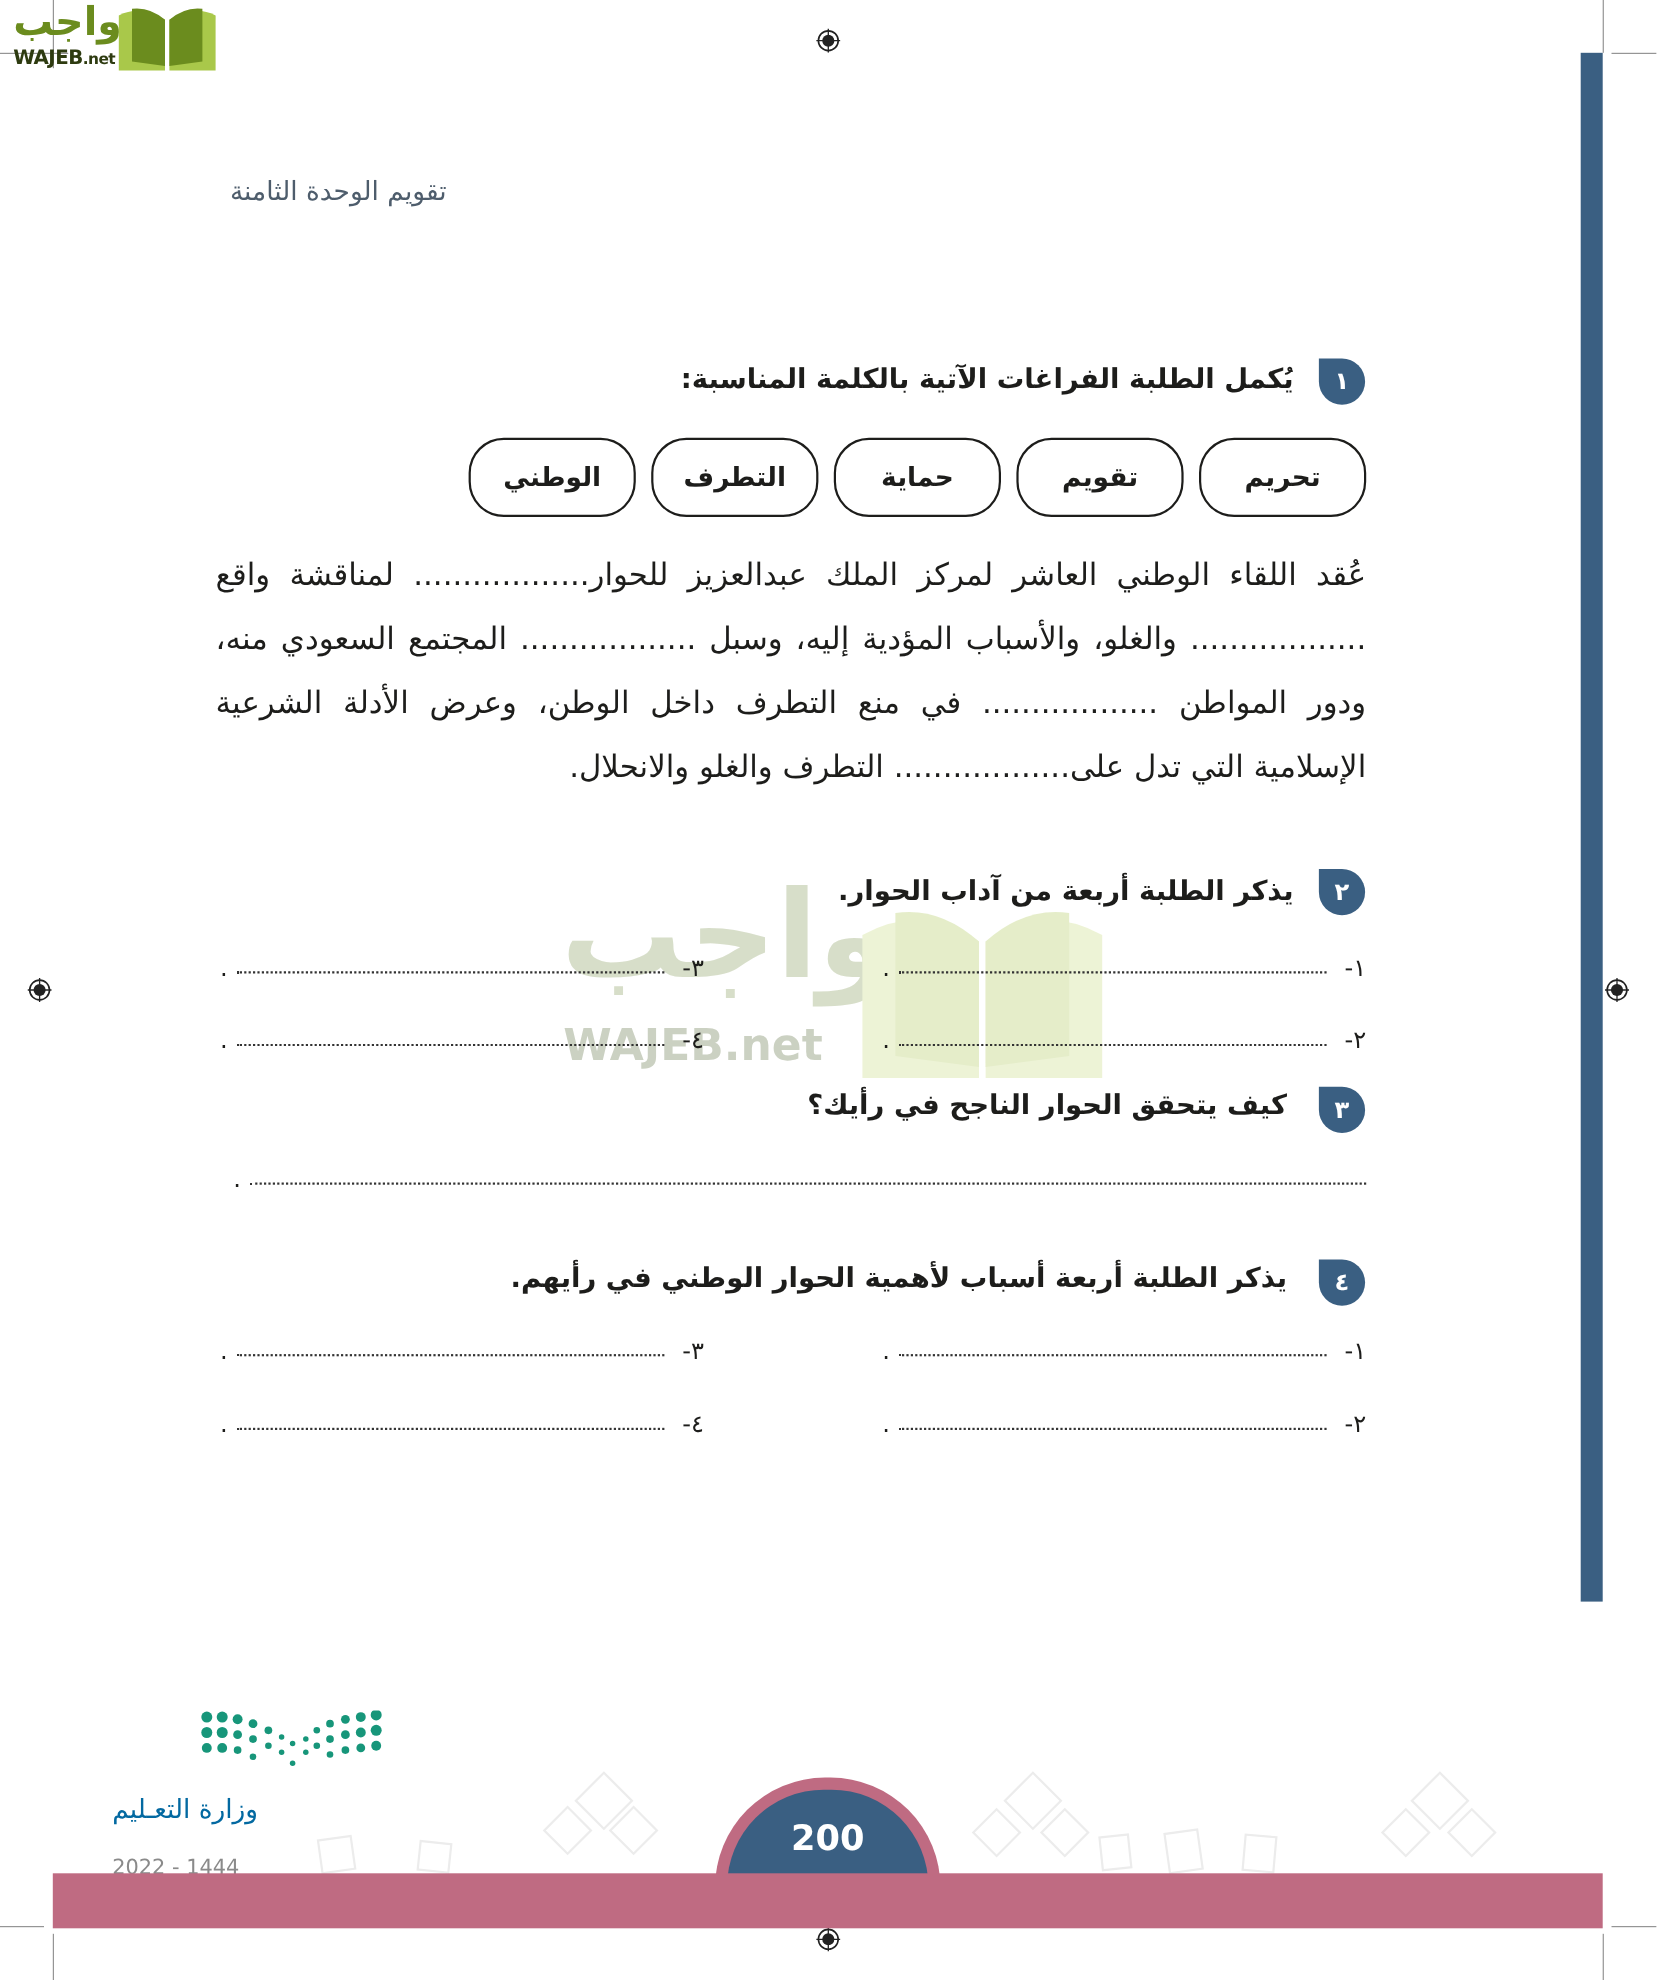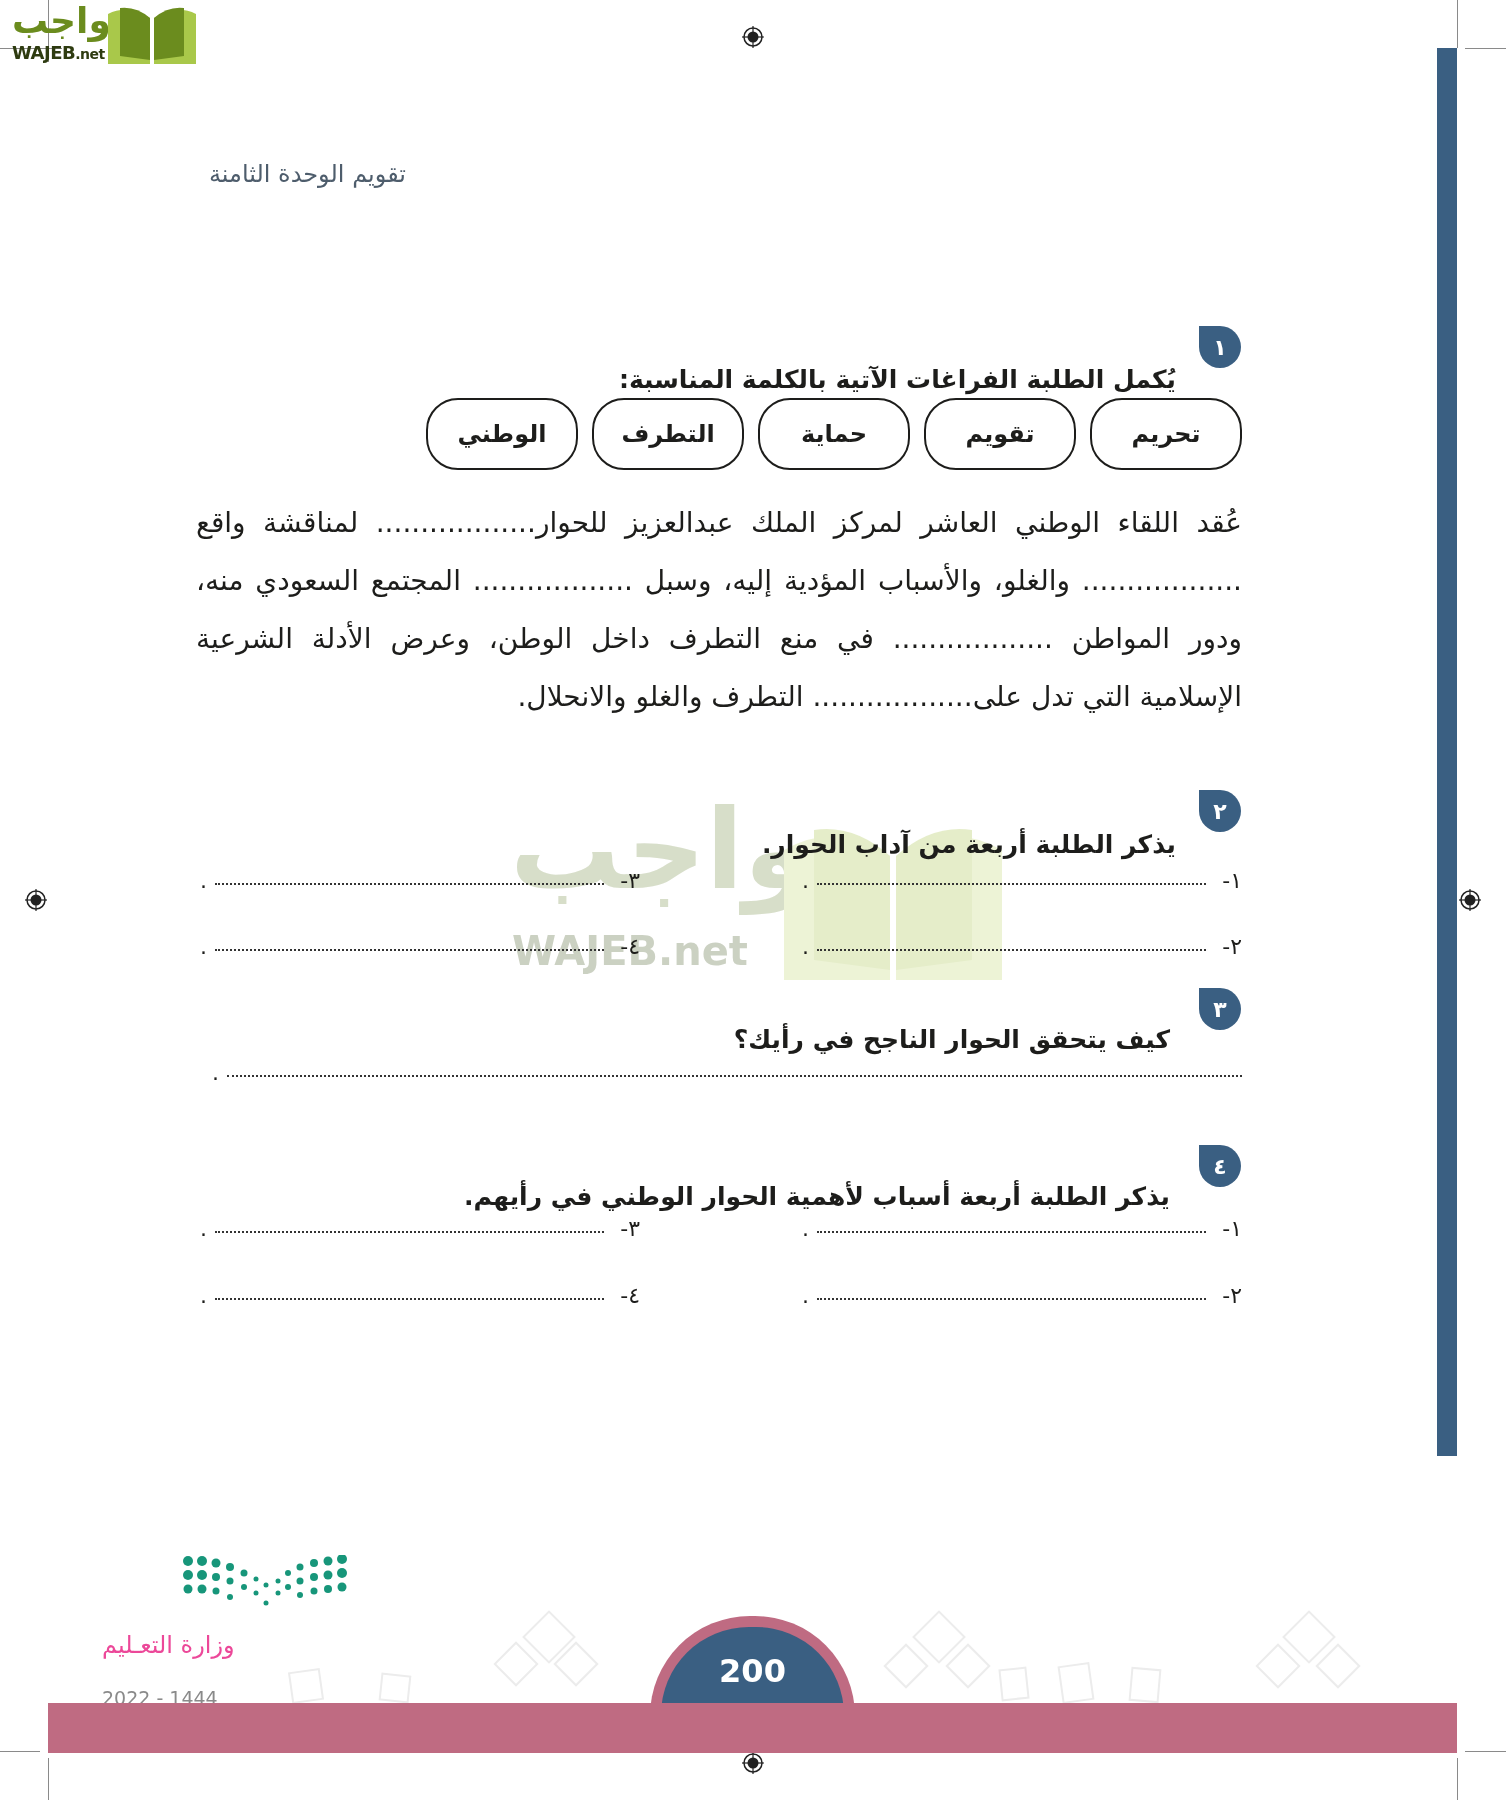--- a/index.html
+++ b/index.html
@@ -24,21 +24,21 @@
   #logo .en { position: absolute; left: 2px; top: 38px; font-size: 18px; font-weight: bold; color: #2e3b10; letter-spacing: -0.5px; }
   #logo .en small { font-size: 14px; }
   
   .badge {
     position: absolute; width: 42px; height: 42px; background: #3a5f82;
     border-radius: 0 50% 50% 50%; color: #fff; font-weight: bold;
     font-size: 22px; display: flex; align-items: center; justify-content: center;
   }
   .q-title {
     position: absolute; right: 330px; font-size: 25px; font-weight: bold;
-    direction: rtl; white-space: nowrap; color: #1d1d1b; margin-top: 35px;
+    direction: rtl; white-space: nowrap; color: #1d1d1b;
   }
   
   #word-bank { position: absolute; right: 264px; top: 398px; display: flex; flex-direction: row-reverse; gap: 14px; }
   .word-chip {
     width: 148px; height: 68px; border: 2px solid #1d1d1b; border-radius: 32px;
     display: flex; align-items: center; justify-content: center;
     font-size: 24px; font-weight: bold; direction: rtl; background: #fff;
   }
   
   #paragraph { position: absolute; right: 264px; top: 494px; width: 1046px; direction: rtl; font-size: 28px; line-height: 58px; text-align: justify; color: #1d1d1b; }
@@ -63,21 +63,21 @@
     left: 650px; top: 1616px; width: 205px; height: 100px;
     background: #bf6b82; border-radius: 103px 103px 0 0;
   }
   #page-num-inner {
     left: 661px; top: 1627px; width: 183px; height: 88px;
     background: #3a5f82; border-radius: 92px 92px 0 0;
     display: flex; align-items: center; justify-content: center;
     color: #fff; font-weight: bold; font-size: 32px;
   }
   #ministry { left: 100px; top: 1555px; width: 260px; height: 150px; }
-  #ministry .name-ar { position: absolute; left: 2px; top: 76px; font-size: 24px; color: #ec4899; direction: rtl; white-space: nowrap; text-align: center; }
+  #ministry .name-ar { position: absolute; left: 2px; top: 76px; font-size: 24px; color: #0369a1; direction: rtl; white-space: nowrap; text-align: center; }
   #ministry .name-en { position: absolute; left: 2px; top: 110px; font-size: 15px; color: #7a7a7a; white-space: nowrap; margin-top: 45px; }
   #ministry .year { position: absolute; left: 2px; top: 132px; font-size: 19px; color: #8a8a8a; white-space: nowrap; }
   .deco { position: absolute; border: 2px solid #ececec; }
 </style>
 </head>
 <body>
 
 <div class="crop" style="left:48px;top:0;width:1px;height:62px"></div>
 <div class="crop" style="left:0;top:48px;width:62px;height:1px"></div>
 <div class="crop" style="left:1457px;top:0;width:1px;height:48px"></div>

